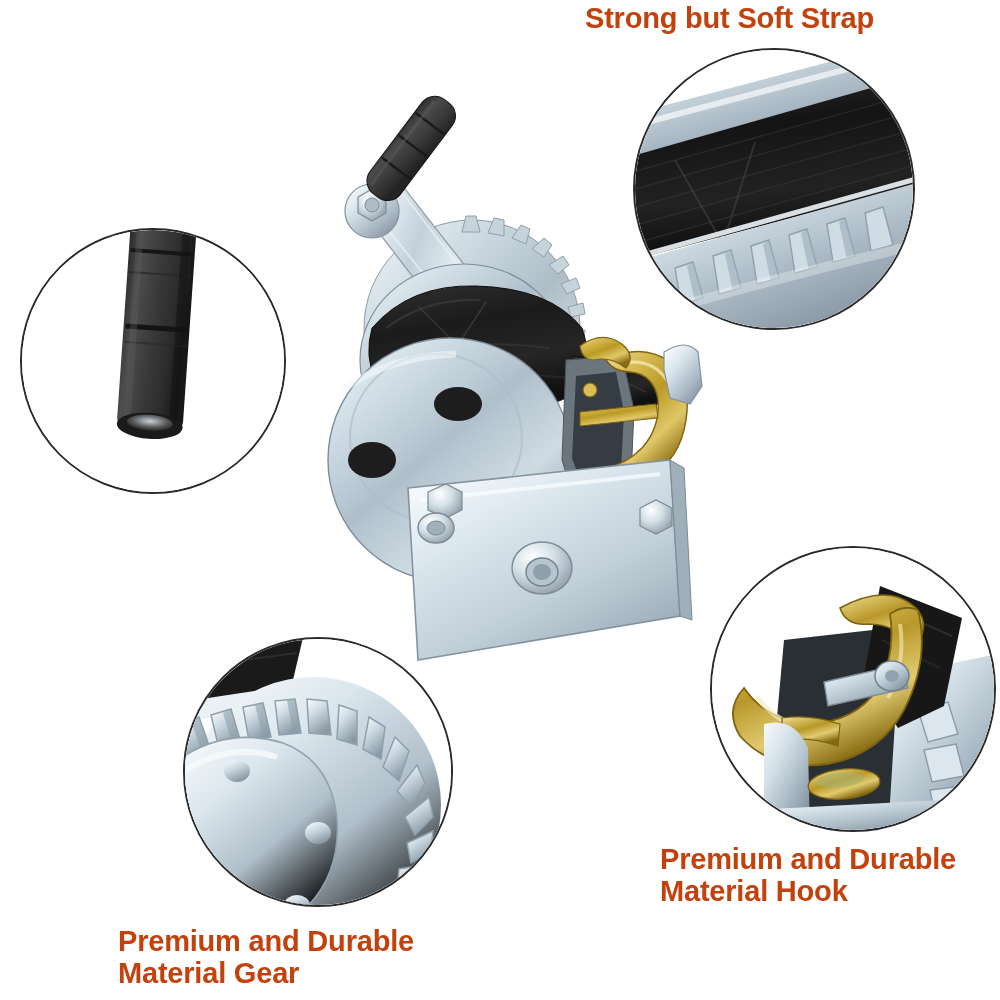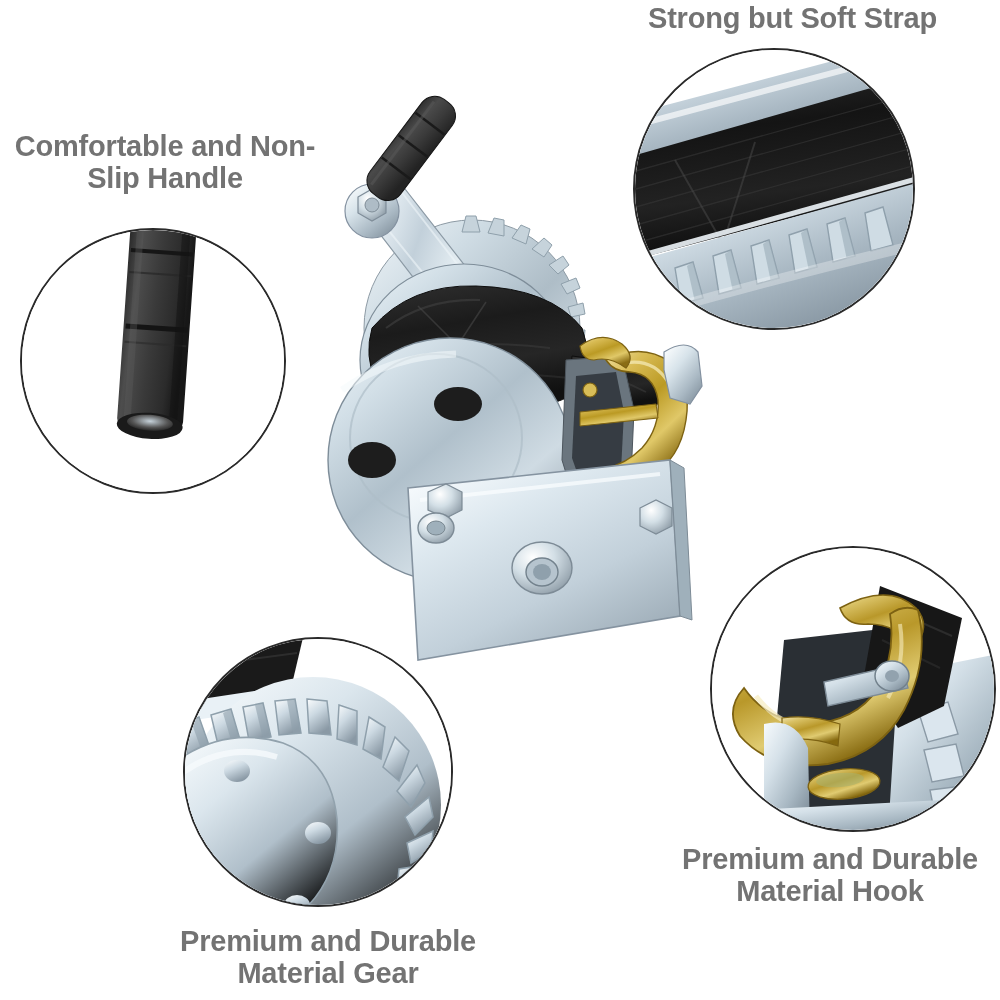--- a/index.html
+++ b/index.html
@@ -14,25 +14,24 @@
     overflow: hidden;
   }
   #stage {
     position: relative;
     width: 1000px;
     height: 1000px;
     background: #ffffff;
   }
   .label {
     position: absolute;
-    color: #737373;
+    color: #c2410c;
     font-weight: bold;
     font-size: 29px;
     line-height: 1.12;
-    text-align: center;
     letter-spacing: -0.2px;
     white-space: pre-line;
   }
   .callout {
     position: absolute;
     border-radius: 50%;
     overflow: hidden;
     box-sizing: border-box;
     border: 2px solid #2a2a2a;
     background: #ffffff;
@@ -389,22 +388,20 @@
 
       <path d="M 52,176 Q 82,168 96,200 L 98,286 L 52,286 Z" fill="url(#zincHook)" stroke="#8291 9d" stroke-width="1.3"></path>
 
       <ellipse cx="132" cy="236" rx="36" ry="15" fill="url(#brassZoom)" stroke="#7d6212" stroke-width="1.3" transform="rotate(-5 132 236)"></ellipse>
       <ellipse cx="128" cy="232" rx="24" ry="7" fill="#a8b06a" opacity="0.6" transform="rotate(-5 128 232)"></ellipse>
 
       <path d="M 40,262 L 230,252 L 236,286 L 40,286 Z" fill="url(#zincHook)" stroke="#8291 9d" stroke-width="1.2"></path>
     </svg>
   </div>
 
-  <div class="label" style="left:0px; top:130px; width:330px;">Comfortable and Non-
-Slip Handle</div>
 
   <div class="label" style="left:585px; top:2px; width:415px;">Strong but Soft Strap</div>
 
   <div class="label" style="left:118px; top:925px; width:420px;">Premium and Durable
 Material Gear</div>
 
   <div class="label" style="left:660px; top:843px; width:340px;">Premium and Durable
 Material Hook</div>
 
 </div>

